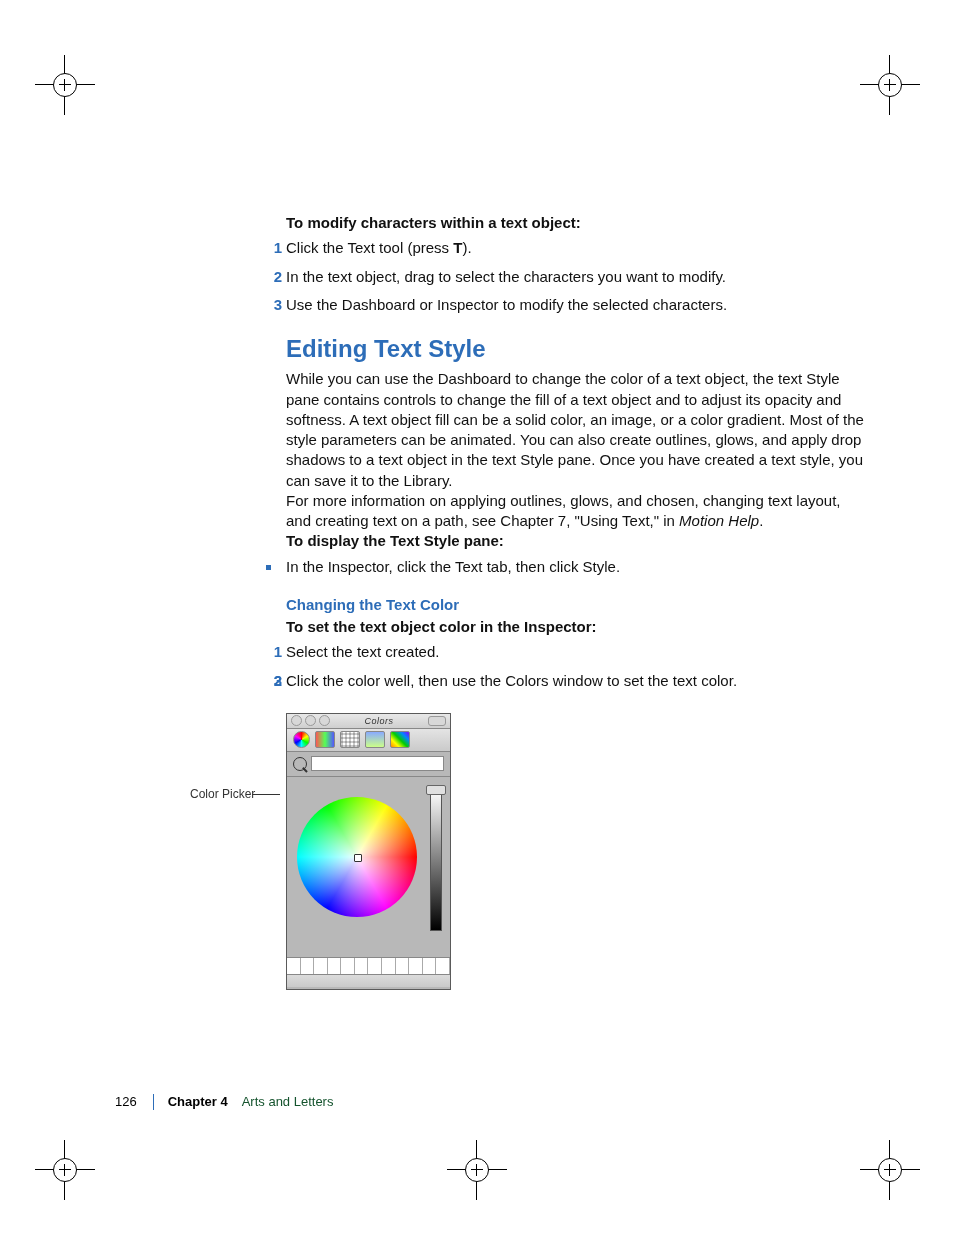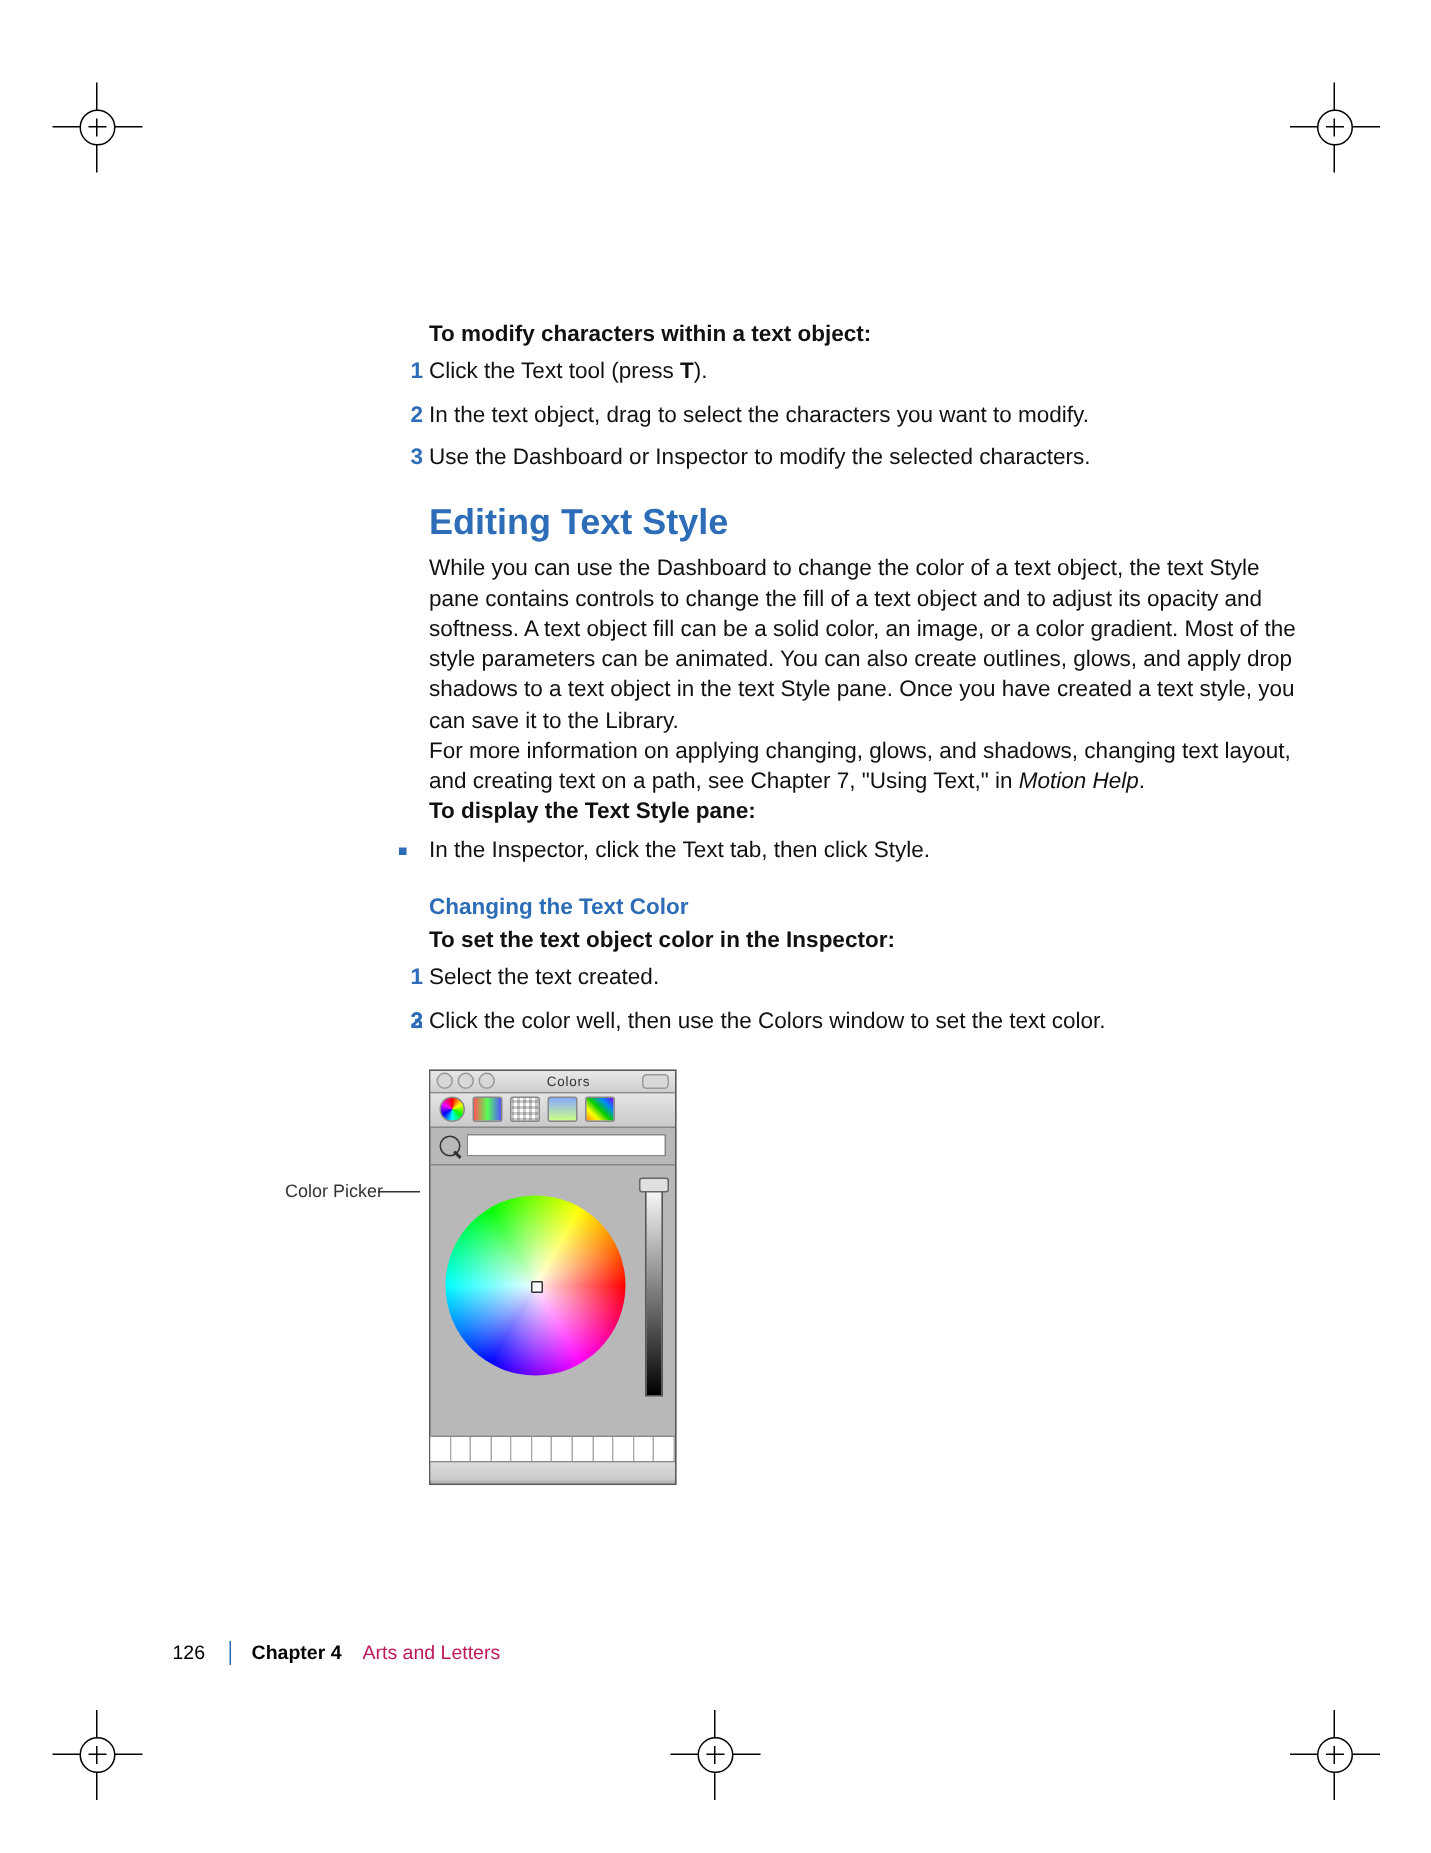--- a/index.html
+++ b/index.html
@@ -110,20 +110,21 @@
   }
   .para { margin: 0 0 14px 0; }
   .italic { font-style: italic; }
 
   
   .figure {
     position: relative;
     margin-top: 22px;
     width: 165px;
     height: 196px;
+    font-style: italic;
   }
   .cw {
     position: absolute;
     left: 0; top: 0;
     width: 163px;
     height: 275px;
     border: 1px solid #5a5a5a;
     background: #b8b8b8;
     font-size: 10px;
   }
@@ -289,21 +290,21 @@
     display: flex;
     align-items: flex-start;
     font-size: 13px;
   }
   .page-footer .pnum { font-weight: 400; color: #000; }
   .page-footer .vrule {
     width: 1px; height: 16px; background: #2d6db8;
     margin: 0 14px 0 16px;
   }
   .page-footer .chap { font-weight: 700; margin-right: 14px; }
-  .page-footer .chapname { color: #be185d; }
+  .page-footer .chapname { color: #14532d; }
 </style>
 </head>
 <body>
 
 <div class="page">
 
   <div class="reg tl">
       <div class="hline"></div>
       <div class="vline"></div>
       <div class="outer-ring"></div>
@@ -346,21 +347,21 @@
       <span>In the text object, drag to select the characters you want to modify.</span>
     </div>
     <div class="step">
       <span class="num">3</span>
       <span>Use the Dashboard or Inspector to modify the selected characters.</span>
     </div>
 
     <div class="h2-blue">Editing Text Style</div>
     <p class="para">While you can use the Dashboard to change the color of a text object, the text Style pane contains controls to change the fill of a text object and to adjust its opacity and softness. A text object fill can be a solid color, an image, or a color gradient. Most of the style parameters can be animated. You can also create outlines, glows, and apply drop shadows to a text object in the text Style pane. Once you have created a text style, you can save it to the Library.</p>
     <p class="para">
-      <span>For more information on applying changing, glows, and shadows, changing text layout, and creating text on a path, see Chapter 7, "Using Text," in </span><span class="italic">Motion Help</span><span>.</span>
+      <span>For more information on applying outlines, glows, and chosen, changing text layout, and creating text on a path, see Chapter 7, "Using Text," in </span><span class="italic">Motion Help</span><span>.</span>
     </p>
 
     <p class="bold-intro">To display the Text Style pane:</p>
     <div class="bullet">In the Inspector, click the Text tab, then click Style.</div>
 
     <div class="h3-blue">Changing the Text Color</div>
 
     <p class="bold-intro">To set the text object color in the Inspector:</p>
     <div class="step">
       <span class="num">1</span>

